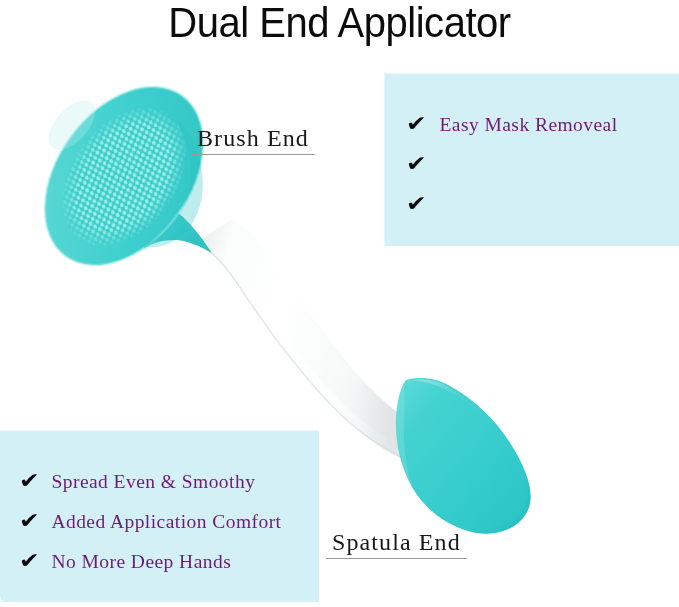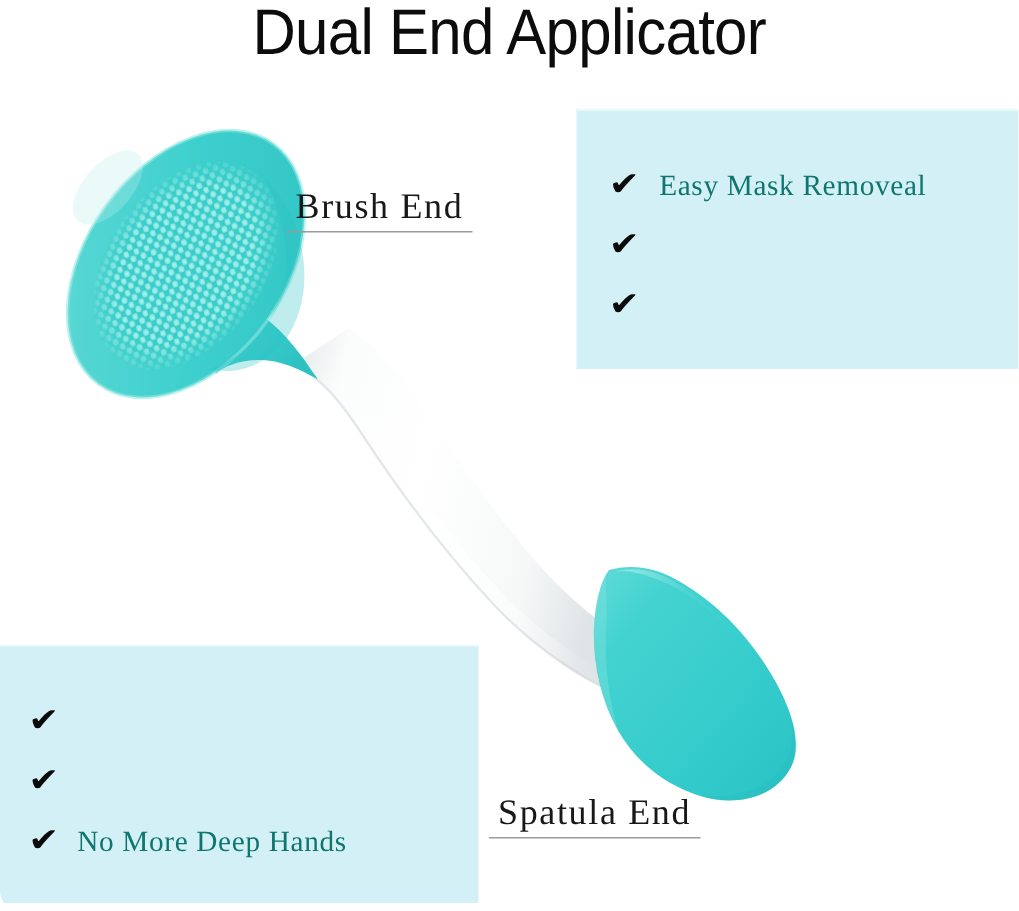--- a/index.html
+++ b/index.html
@@ -79,21 +79,21 @@
     color: #0a0a0a;
     font-weight: 700;
     transform: scale(1.12, 1.0);
     transform-origin: 50% 60%;
   }
   .feature-text {
     display: inline-block;
     font-family: "Liberation Serif", serif;
     font-size: 19.5px;
     line-height: 1;
-    color: #0f766e;
+    color: #701a75;
     letter-spacing: 0.45px;
   }
 
   
   #box-top-right .feature-item.r0 { left: 22px; top: 39px; }
   #box-top-right .feature-item.r1 { left: 22px; top: 79px; }
   #box-top-right .feature-item.r2 { left: 22px; top: 119px; }
   #box-top-right .check-icon { margin-right: 14px; }
 
   
@@ -296,23 +296,25 @@
       <li class="feature-item r2">
         <span class="check-icon">✔</span>
       </li>
     </ul>
   </div>
 
   <div class="feature-box" id="box-bottom-left">
     <ul class="feature-list">
       <li class="feature-item r0">
         <span class="check-icon">✔</span>
+        <span class="feature-text">Spread Even &amp; Smoothy</span>
       </li>
       <li class="feature-item r1">
         <span class="check-icon">✔</span>
+        <span class="feature-text">Added Application Comfort</span>
       </li>
       <li class="feature-item r2">
         <span class="check-icon">✔</span>
         <span class="feature-text">No More Deep Hands</span>
       </li>
     </ul>
   </div>
 
 </div>
 

